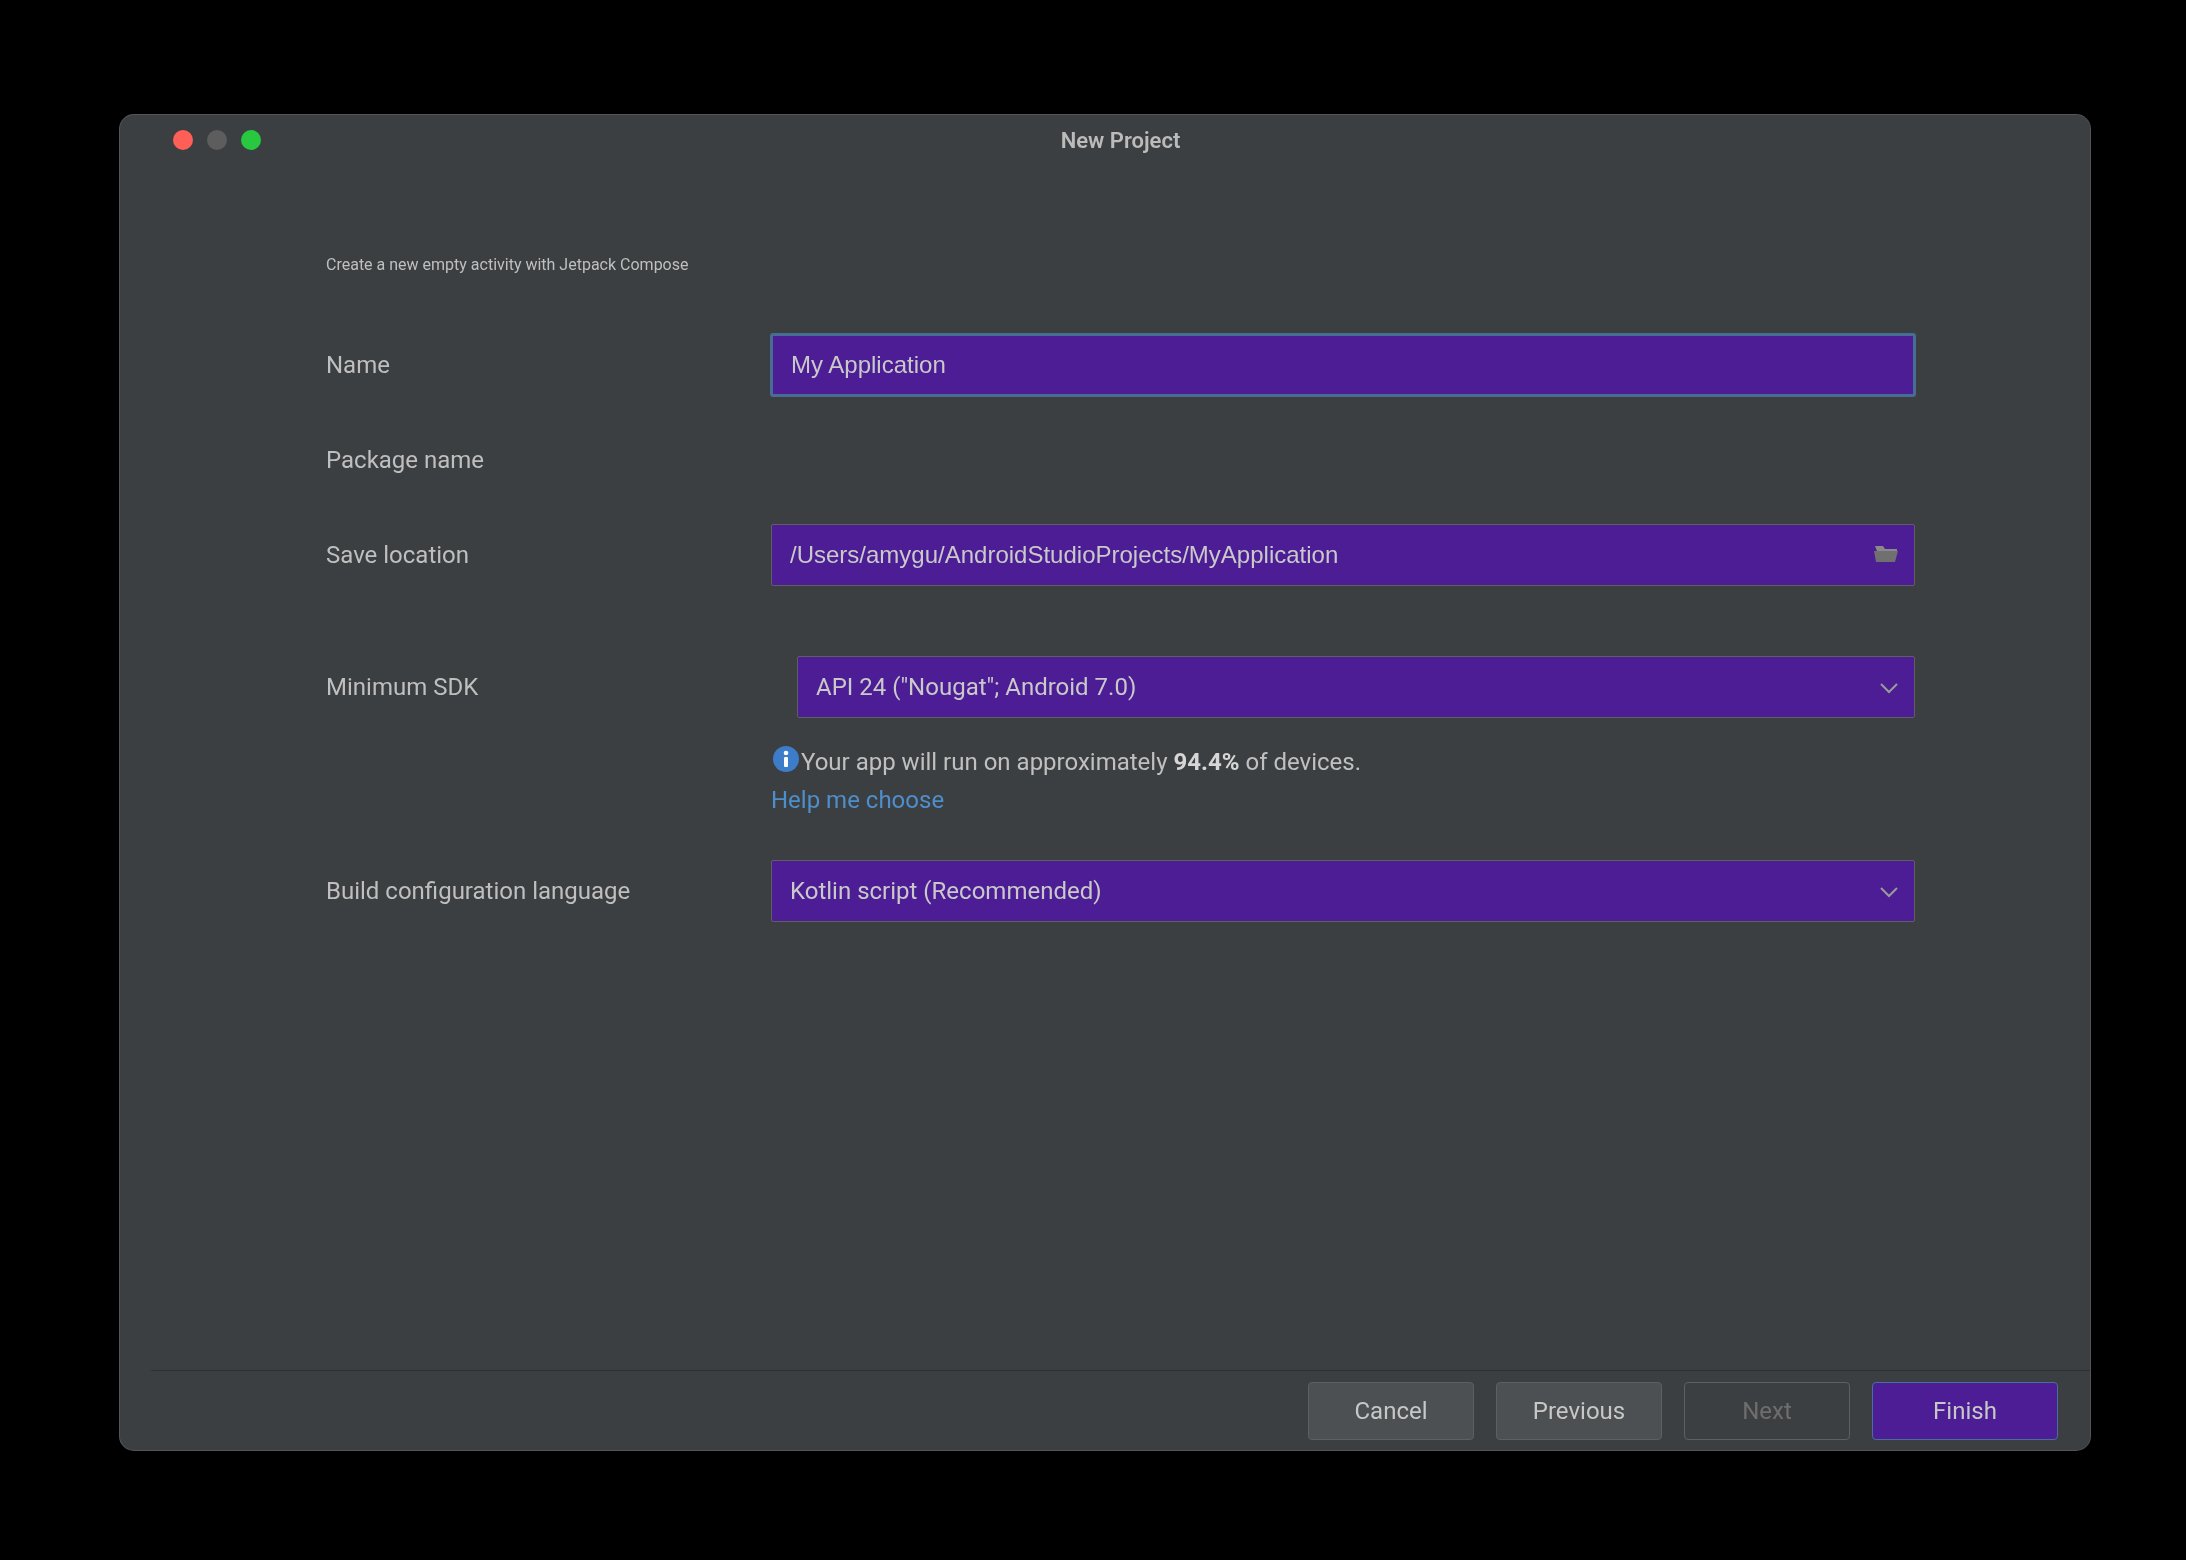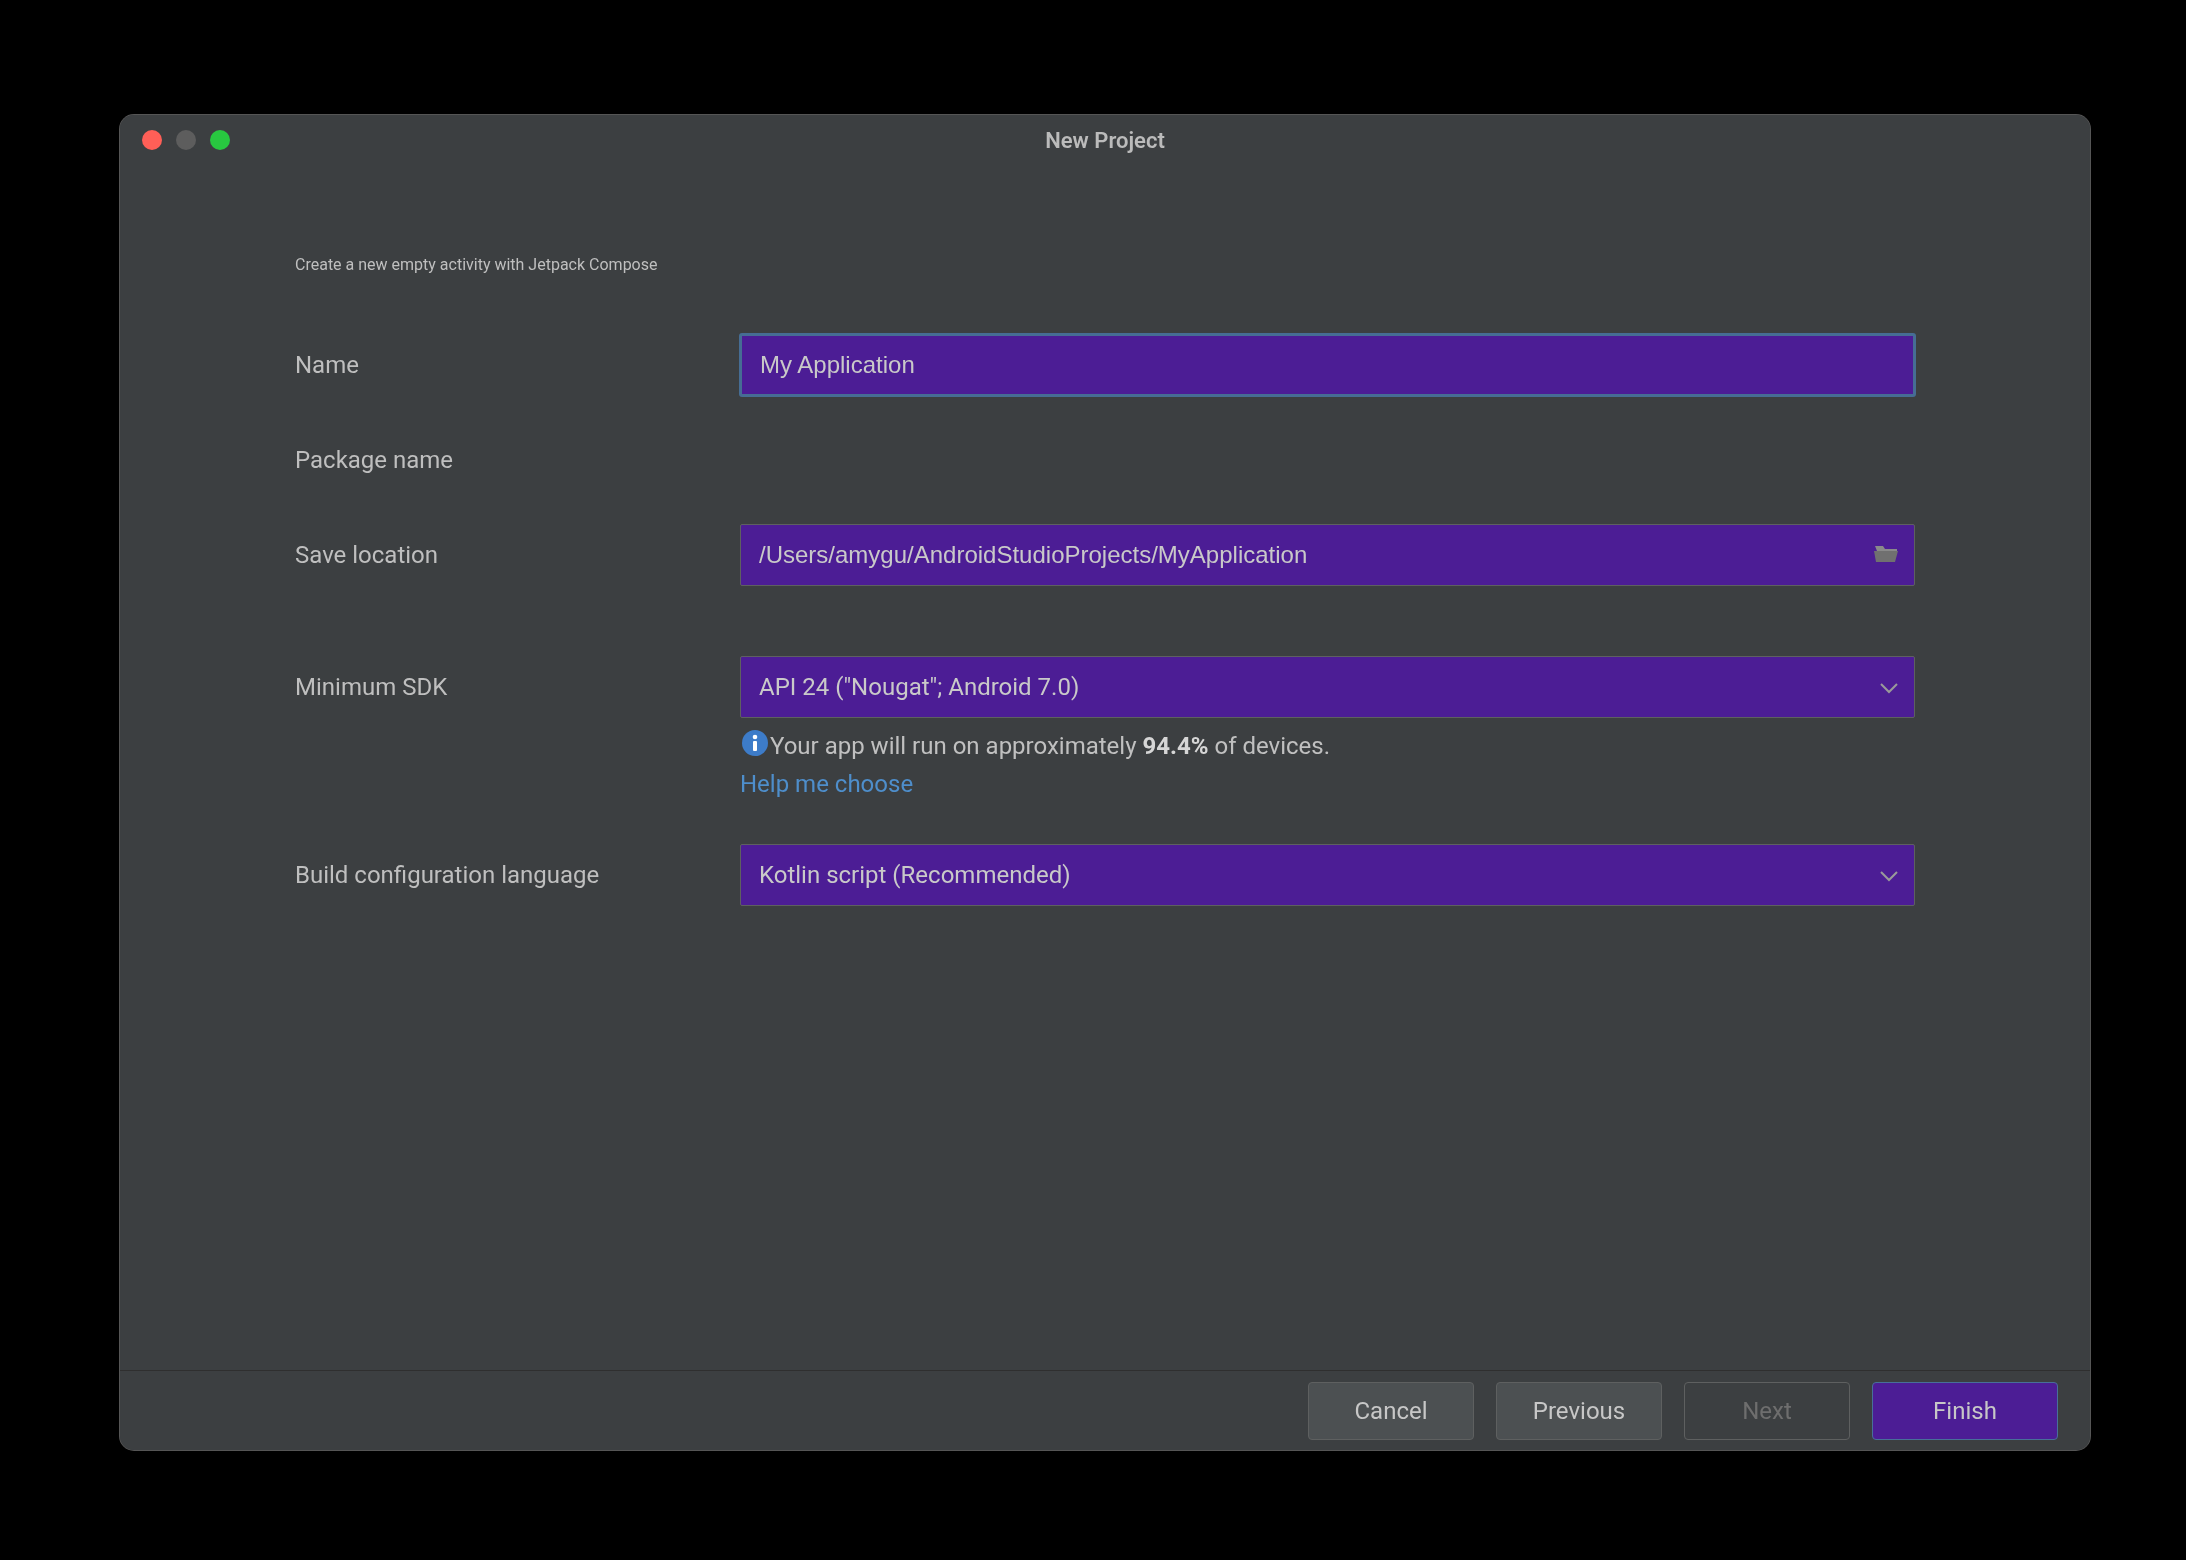--- a/index.html
+++ b/index.html
@@ -15,20 +15,21 @@
     left: 120px;
     top: 115px;
     width: 1970px;
     height: 1335px;
     background: #3c3f41;
     border-radius: 14px;
     box-shadow: 0 0 0 1px #555, 0 20px 60px rgba(0,0,0,.6);
     overflow: hidden;
     display: flex;
     flex-direction: column;
+    padding-left: 31px;
   }
   .titlebar {
     height: 50px;
     display: flex;
     align-items: center;
     background: #3c3f41;
     position: relative;
     flex-shrink: 0;
   }
   .traffic-lights {
@@ -65,21 +66,21 @@
     font-size: 16px;
     color: #bfbfbf;
     margin-bottom: 60px;
   }
   .form { display: flex; flex-direction: column; }
   .row {
     display: flex;
     align-items: center;
     margin-bottom: 50px;
   }
-  .row.tight { margin-bottom: 24px; }
+  .row.tight { margin-bottom: 40px; gap: 26px; }
   .row-gap-big { margin-bottom: 70px; }
   .label {
     width: 445px;
     flex-shrink: 0;
     font-size: 24px;
     color: #bfbfbf;
   }
   .field-wrap {
     flex: 1 1 auto;
     position: relative;

